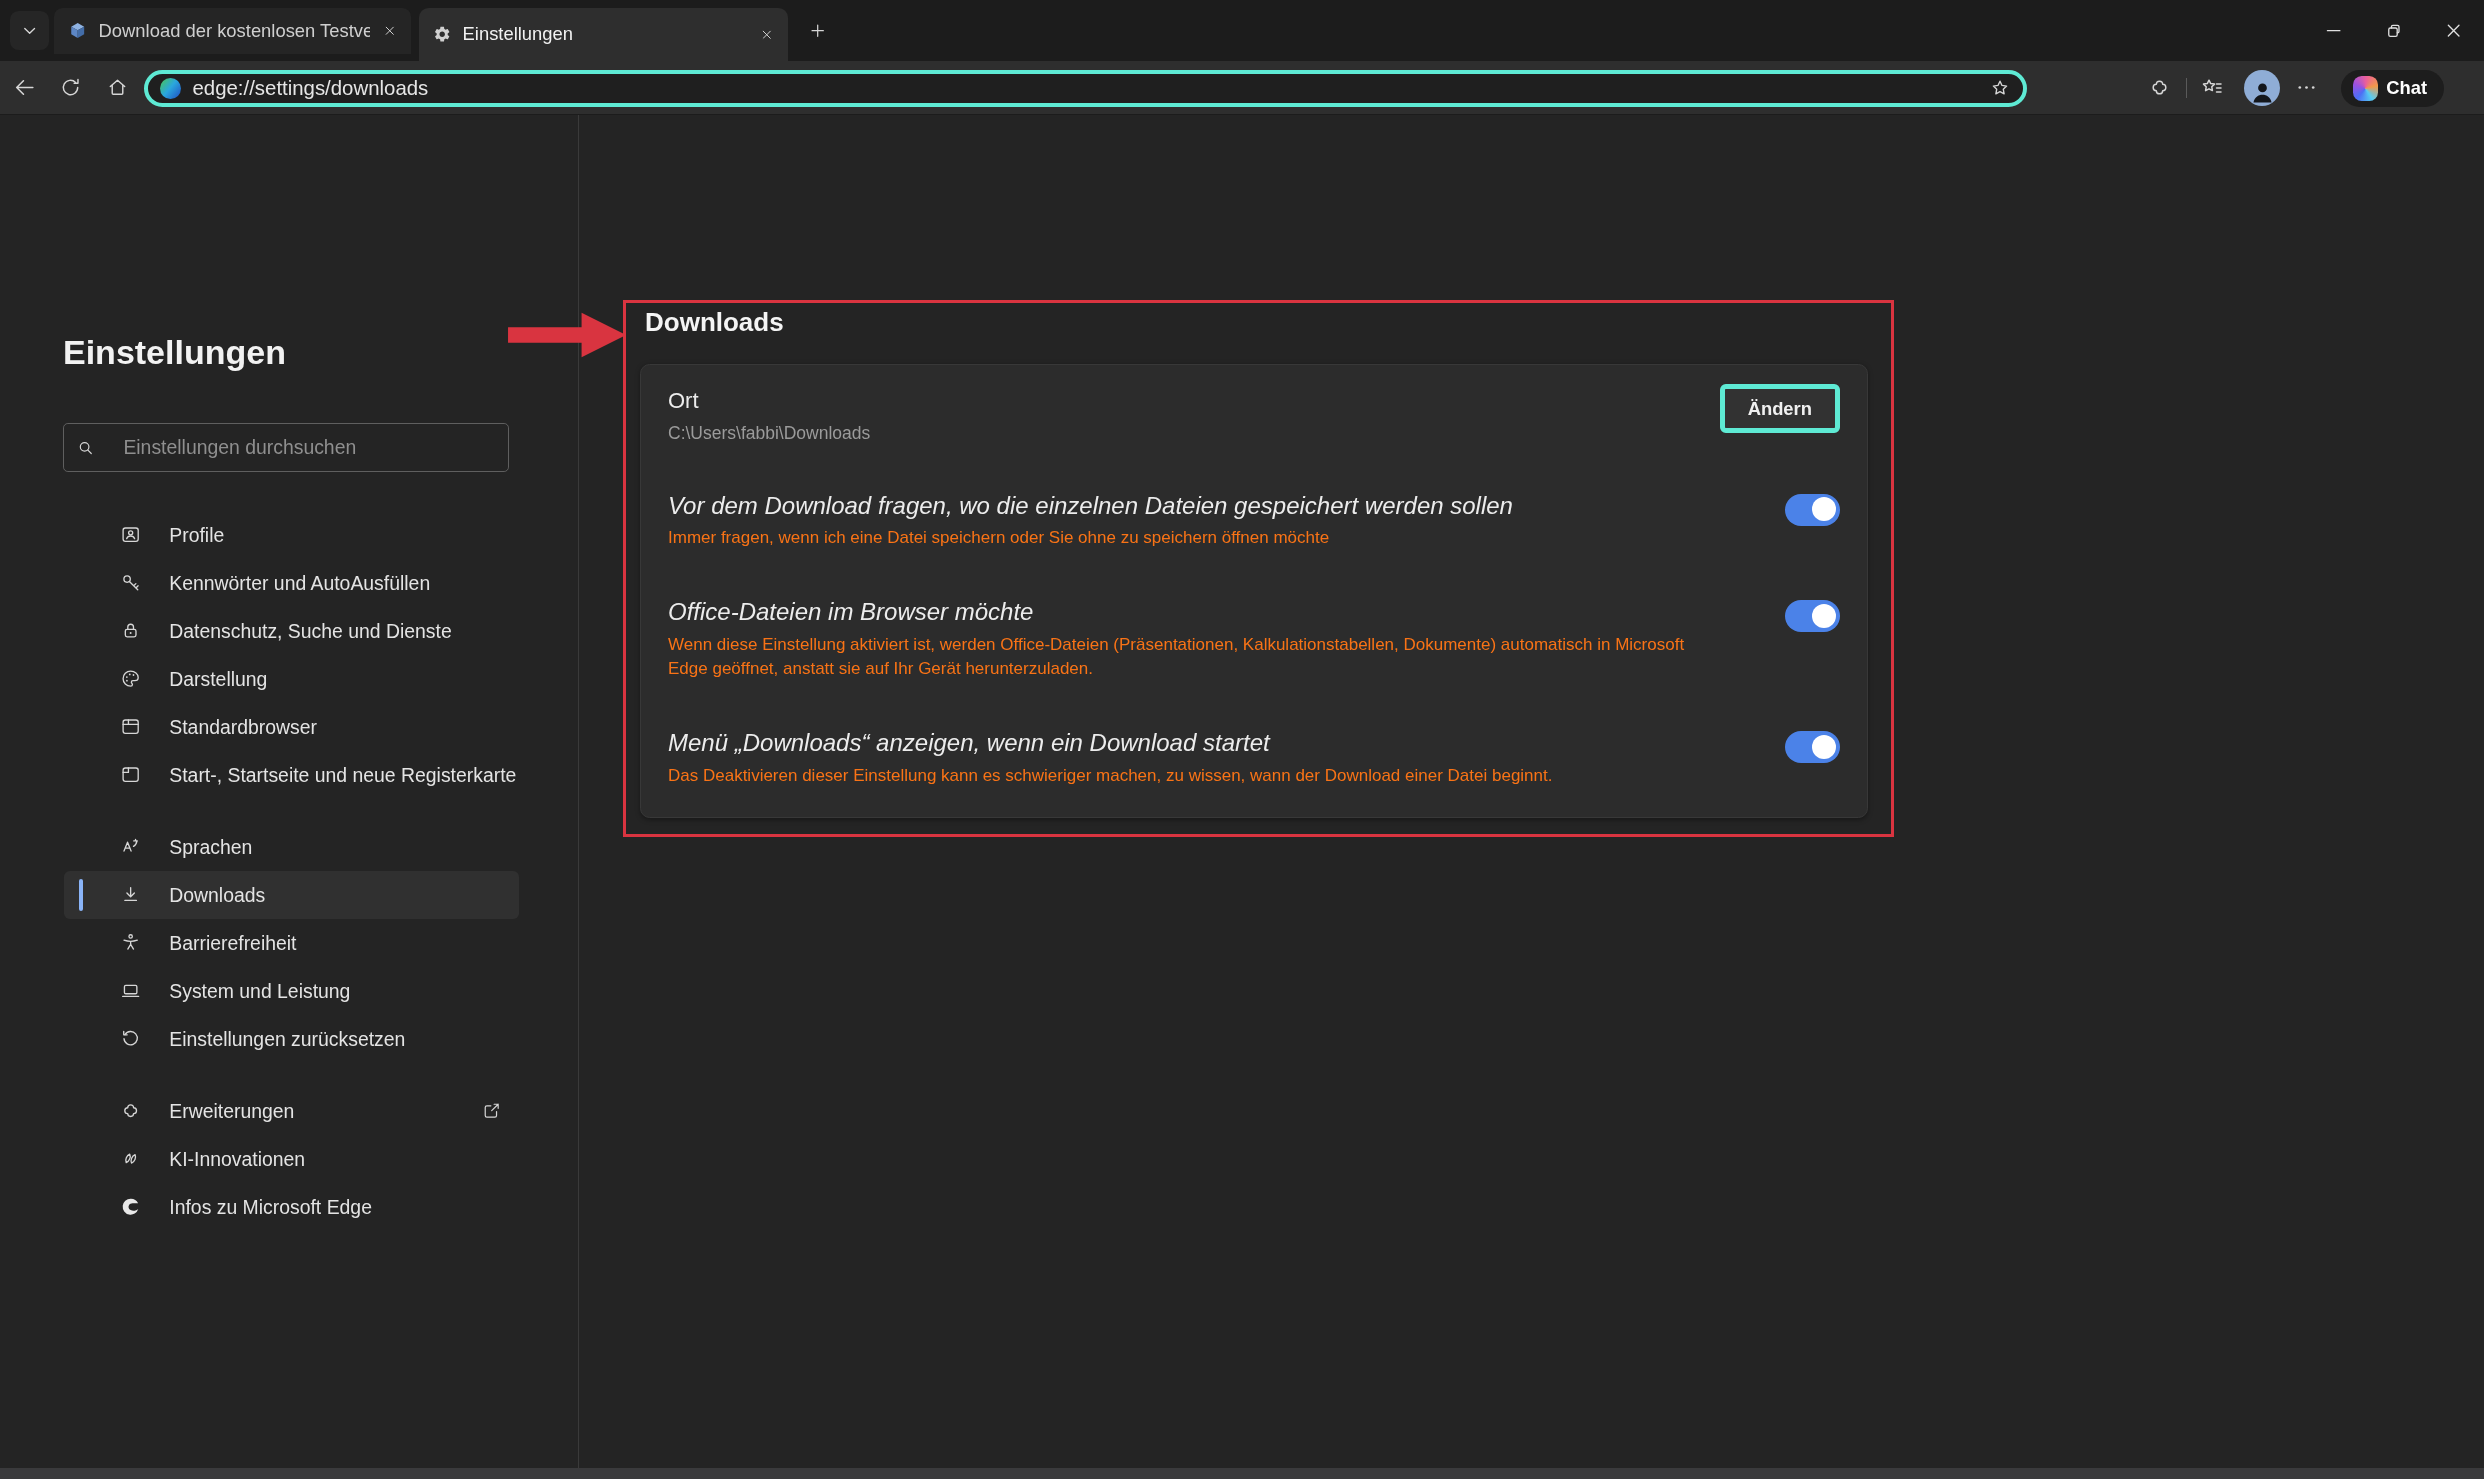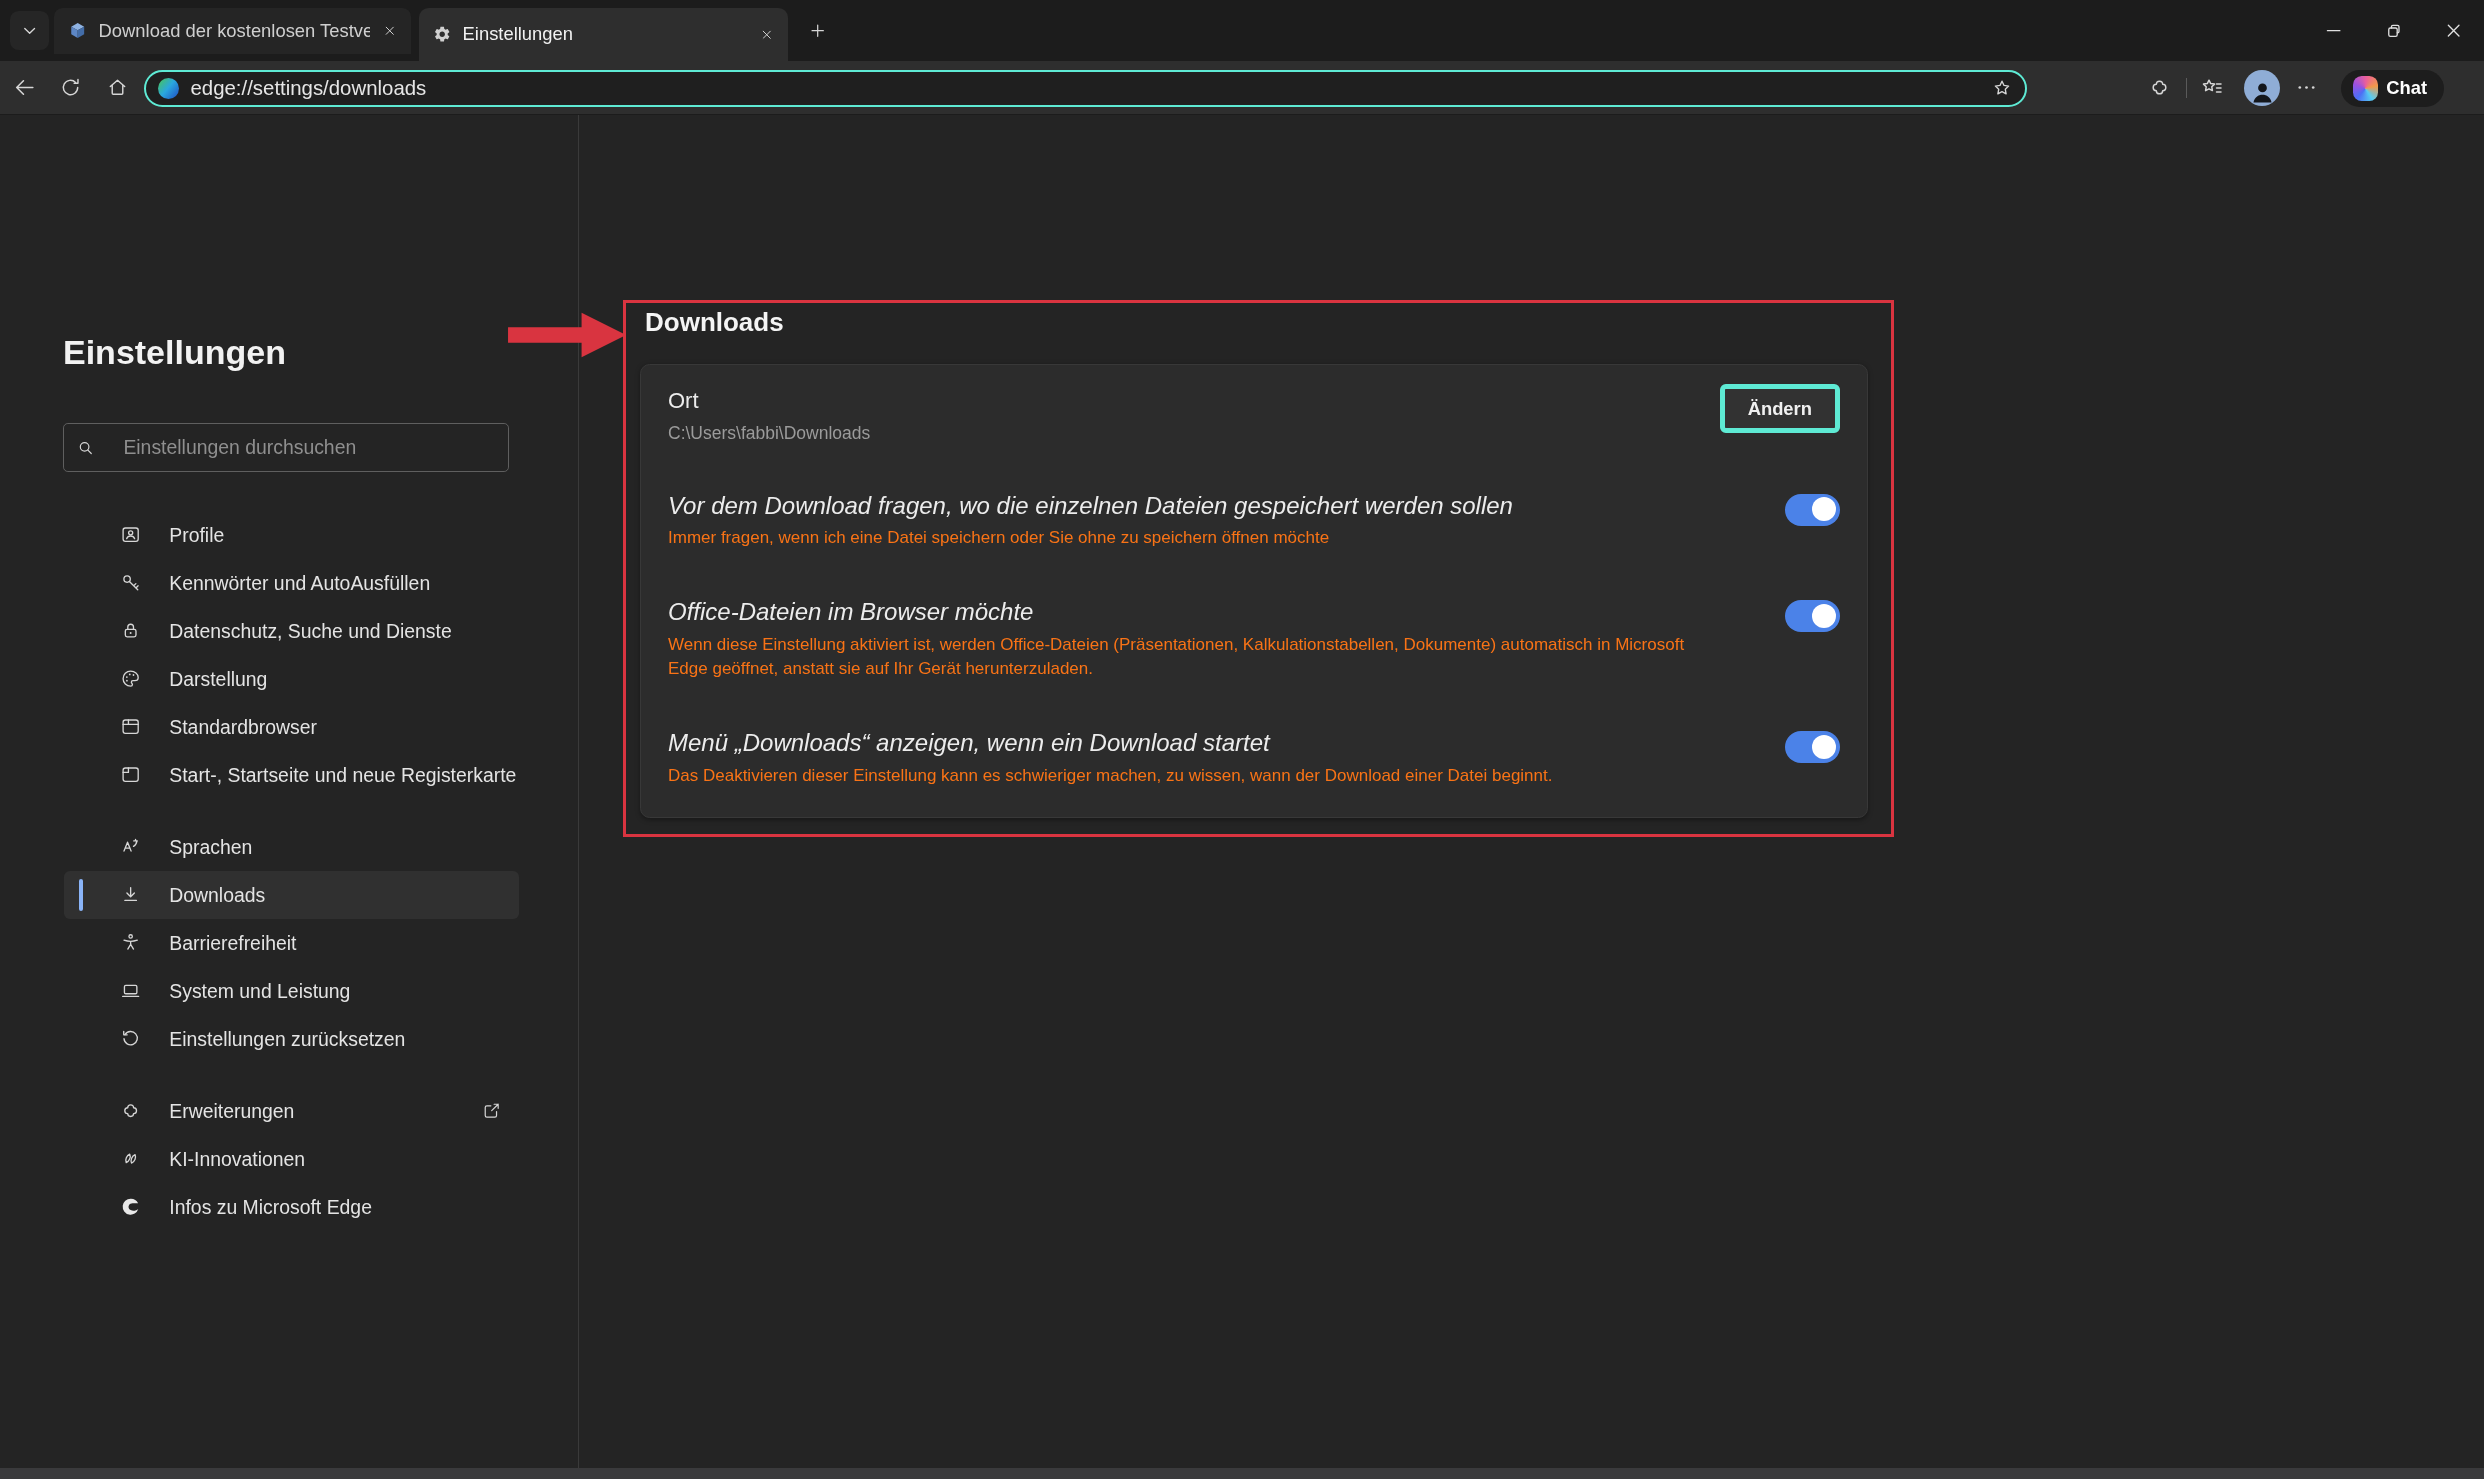--- a/index.html
+++ b/index.html
@@ -19,21 +19,21 @@
   .tab-close{width:15.5px;height:15.5px;flex:none;}
   .newtab-btn{position:absolute;left:802px;top:15.5px;width:31px;height:31px;border-radius:5.8px;
     display:flex;align-items:center;justify-content:center;}
   .win-controls{position:absolute;right:0;top:0;height:61px;display:flex;}
   .win-btn{width:60px;height:61px;display:flex;align-items:center;justify-content:center;}
 
   
   .toolbar{position:absolute;left:0;top:61px;width:2484px;height:53px;background:#2e2e2e;}
   .tb-btn{position:absolute;top:9.7px;width:33px;height:33px;display:flex;align-items:center;justify-content:center;border-radius:5.8px;}
   .addressbar{position:absolute;left:144px;top:8.7px;width:1883px;height:37px;border-radius:18.4px;
-    background:#1f1f1f;border:2px solid #5eead4;box-sizing:border-box;display:flex;align-items:center;padding:0 11.6px;}
+    background:#1f1f1f;border:4px solid #5eead4;box-sizing:border-box;display:flex;align-items:center;padding:0 11.6px;}
   .edge-logo{width:21.3px;height:21.3px;border-radius:50%;flex:none;
     background:linear-gradient(130deg,#43c06d 10%,#2aa7de 48%,#2161c8 88%);}
   .url-text{margin-left:11.6px;font-size:20.4px;color:#e6e6e6;}
   .addr-star{margin-left:auto;}
   .tb-sep{position:absolute;left:2186px;top:16.5px;width:1px;height:20.4px;background:#5a5a5a;}
   .avatar{position:absolute;left:2244px;top:8.7px;width:36px;height:36px;border-radius:50%;background:#8fadd6;
     display:flex;align-items:flex-end;justify-content:center;overflow:hidden;}
   .chat-pill{position:absolute;left:2341px;top:8.7px;width:103px;height:37px;border-radius:18.4px;background:#1d1d1d;
     display:flex;align-items:center;gap:8.7px;padding:0 11.6px;box-sizing:border-box;}
   .copilot-logo{width:25px;height:25px;border-radius:8.7px;flex:none;

